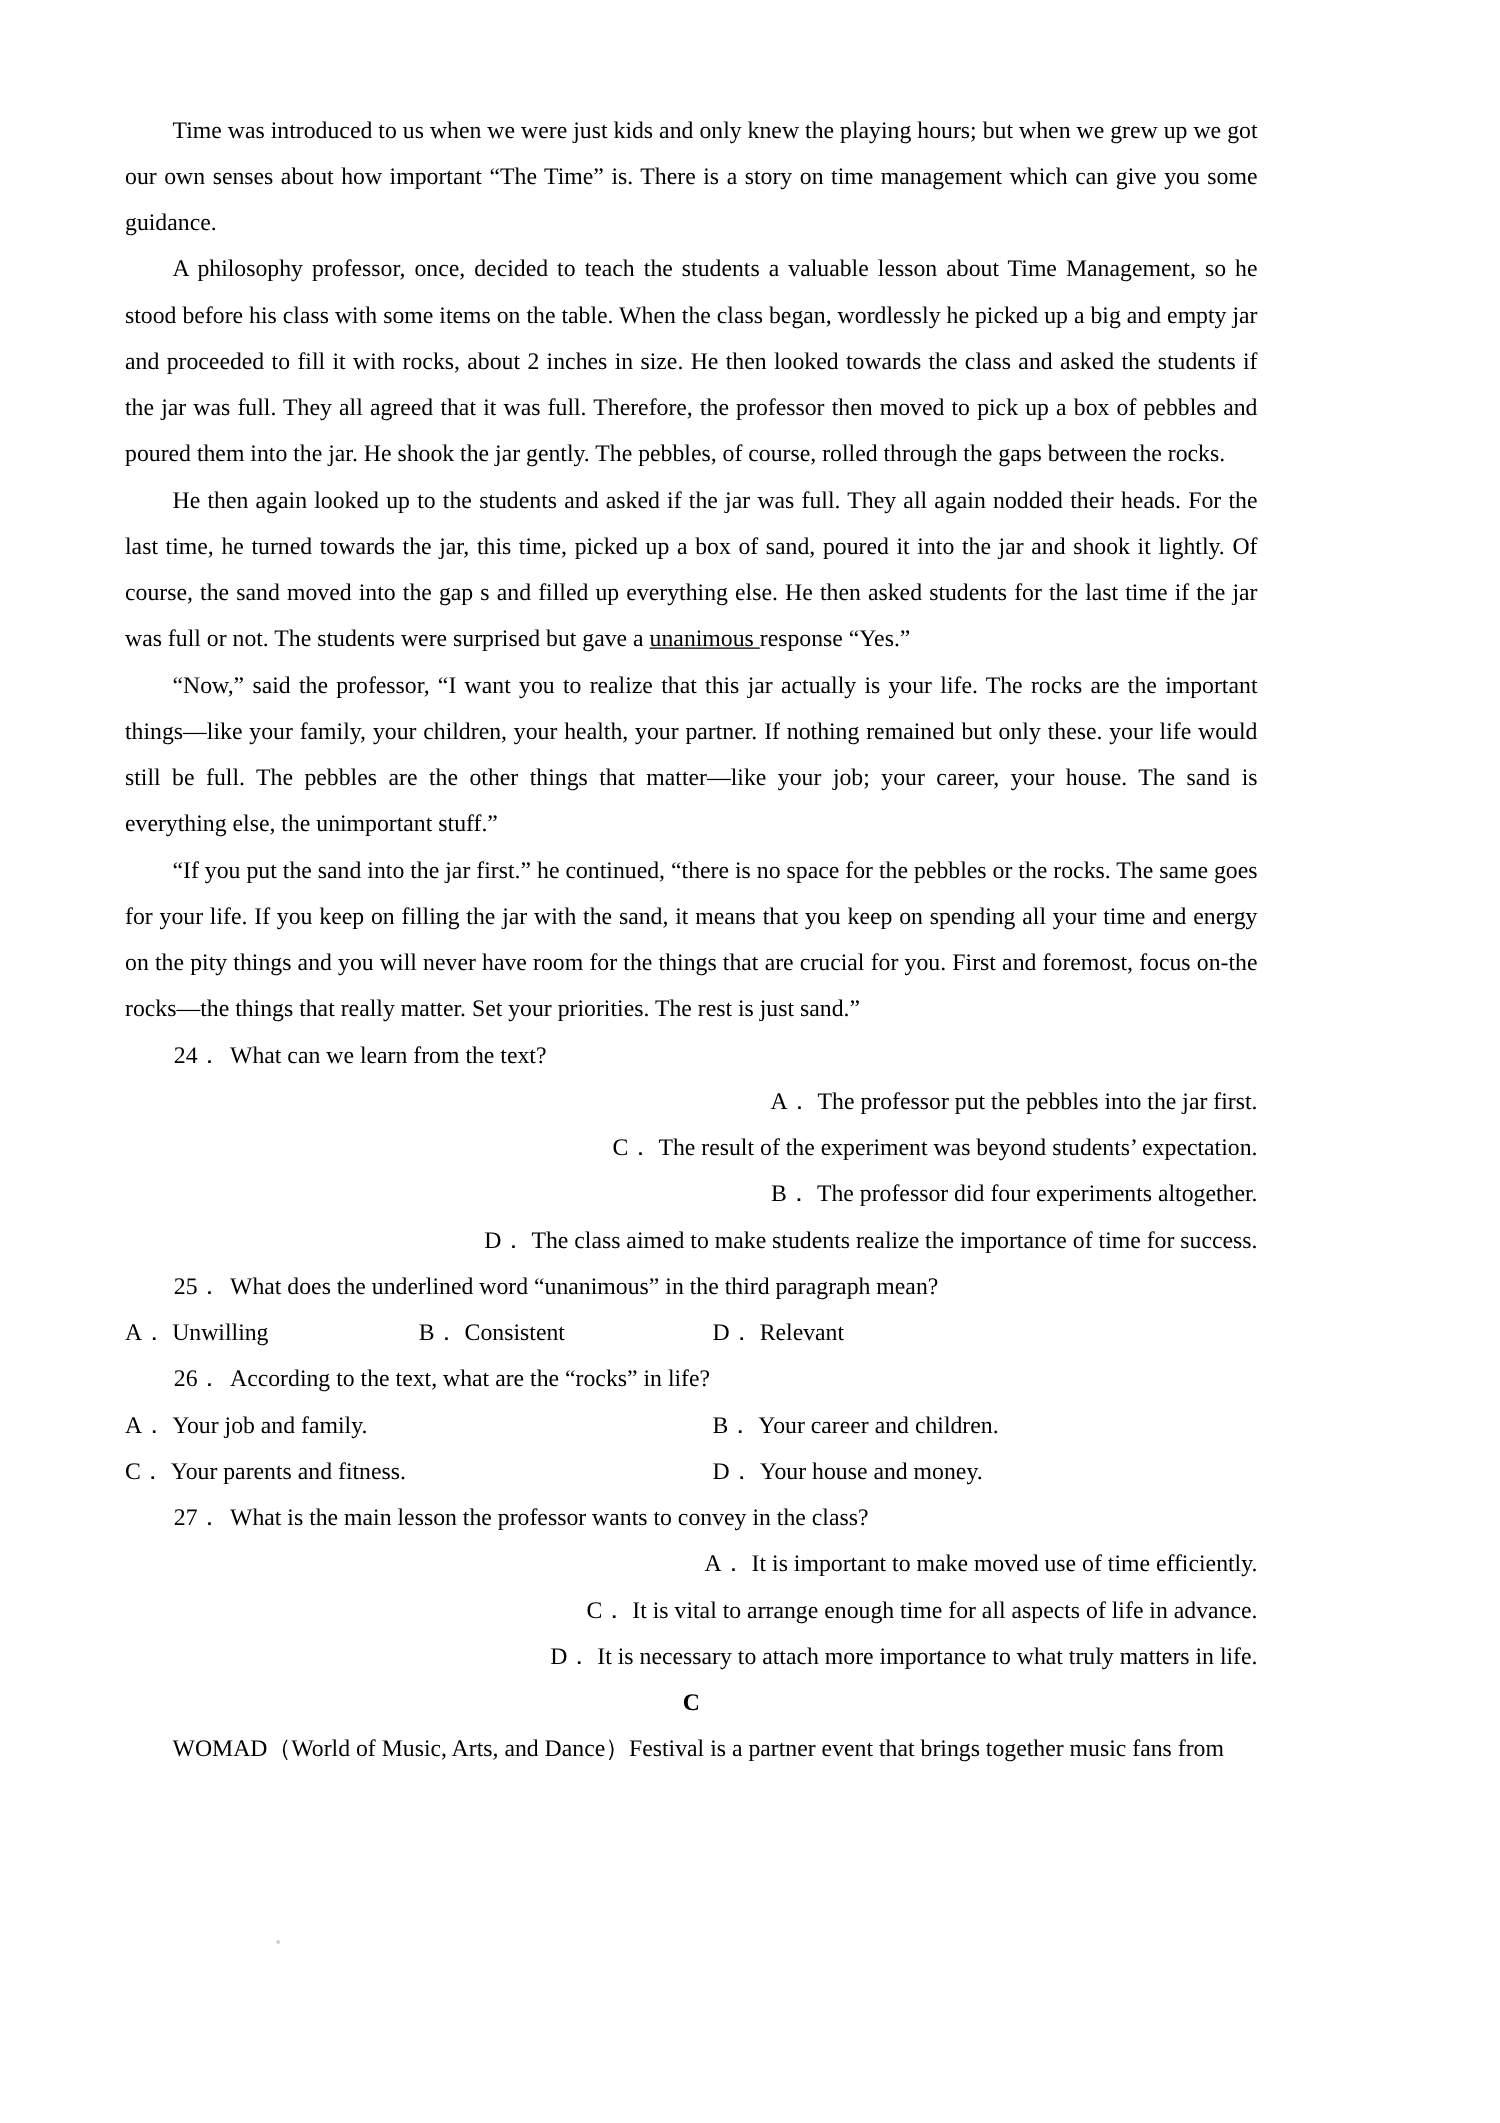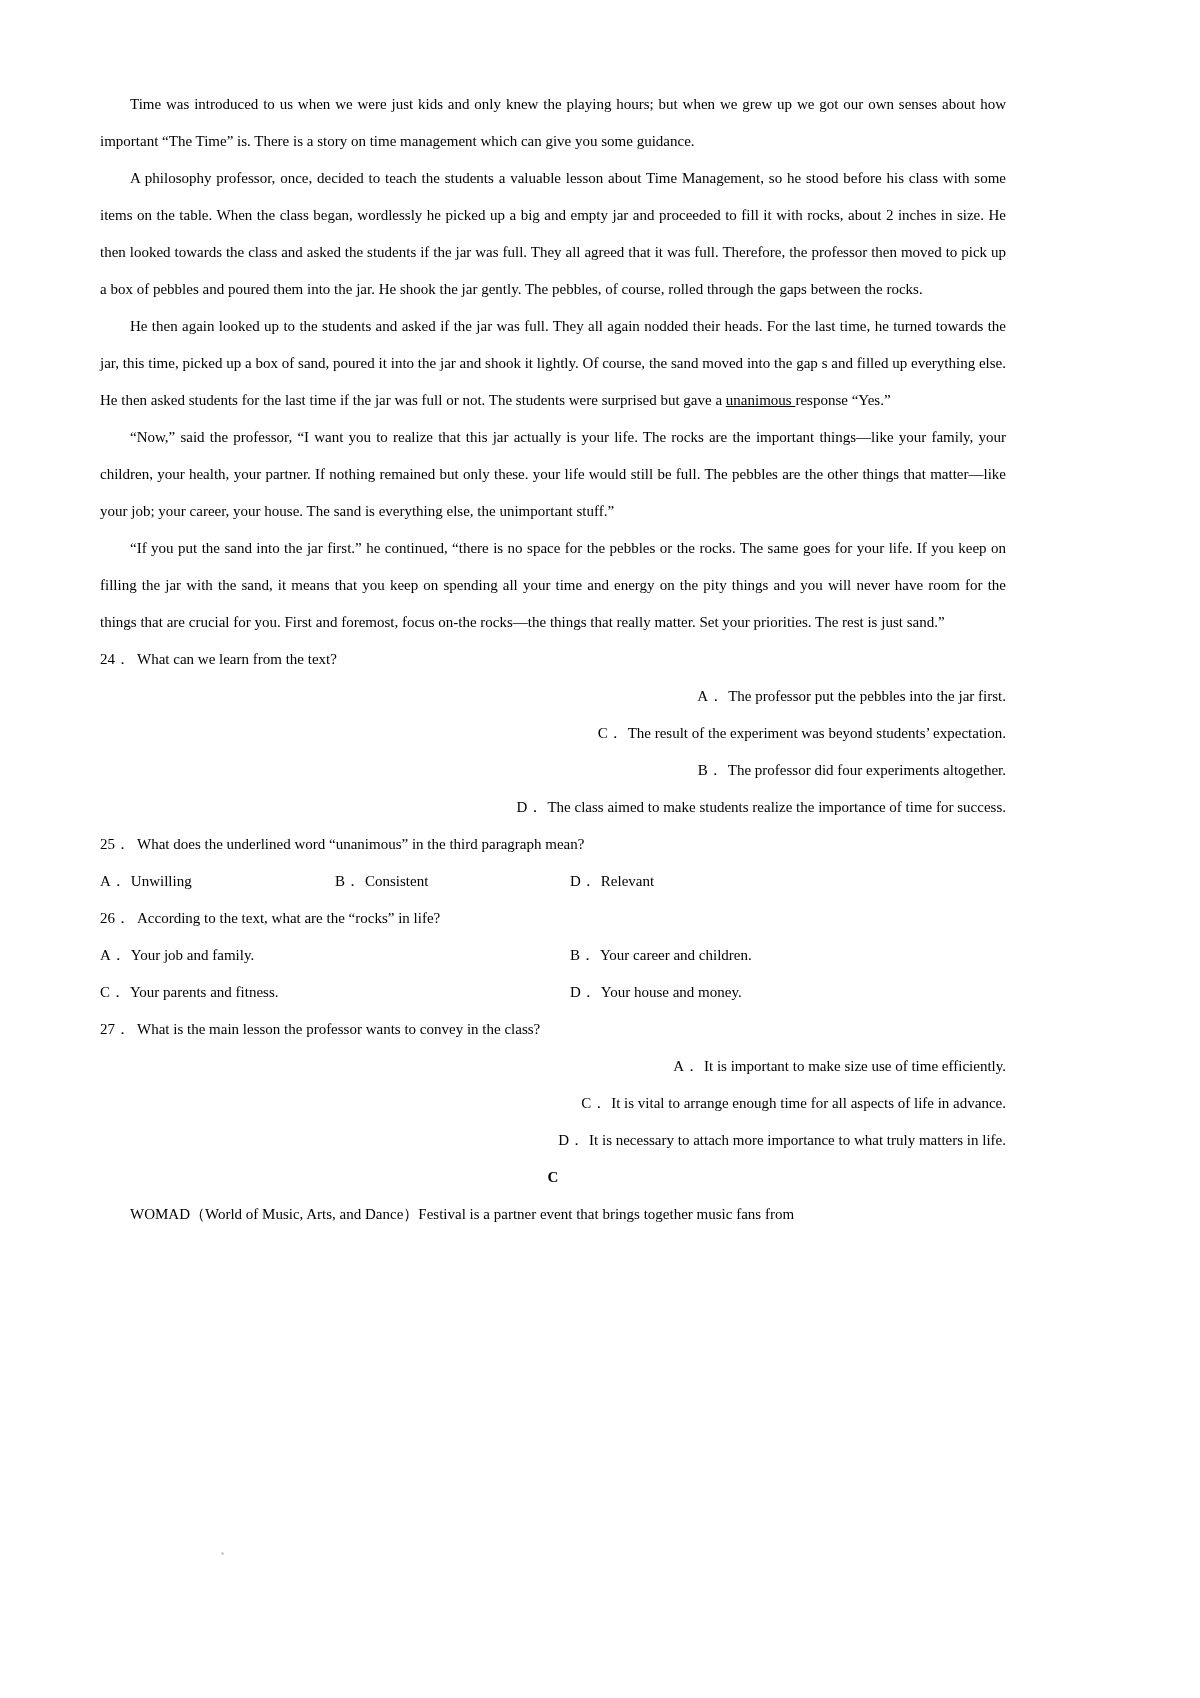--- a/index.html
+++ b/index.html
@@ -13,30 +13,30 @@
     width: 1200px;
     height: 1698px;
     background: #ffffff;
     overflow: hidden;
   }
   .content {
     position: absolute;
     left: 100px;
     top: 86px;
     width: 906px;
-    font-size: 15px;
+    font-size: 19px;
     line-height: 37px;
   }
   .para {
     text-align: justify;
     text-indent: 2em;
   }
   .u { text-decoration: underline; }
   .q-line { text-align: left; }
-  .q-num { margin-right: 7px; white-space: nowrap; }
+  .q-num { margin-right: 7px; white-space: nowrap; margin-left: 39px; }
   .opt-line { text-align: right; }
   .opt-label { margin-right: 5px; white-space: nowrap; }
   .opt-row-4 {
     display: grid;
     grid-template-columns: 235px 235px 230px 1fr;
   }
   .opt-row-2 {
     display: grid;
     grid-template-columns: 470px 1fr;
   }
@@ -88,21 +88,21 @@
     <div class="opt-row-2">
       <span><span class="opt-label">A．</span><span>Your job and family.</span></span>
       <span><span class="opt-label">B．</span><span>Your career and children.</span></span>
     </div>
     <div class="opt-row-2">
       <span><span class="opt-label">C．</span><span>Your parents and fitness.</span></span>
       <span><span class="opt-label">D．</span><span>Your house and money.</span></span>
     </div>
 
     <div class="q-line"><span class="q-num">27．</span><span>What is the main lesson the professor wants to convey in the class?</span></div>
-    <div class="opt-line"><span class="opt-label">A．</span><span>It is important to make size use of time efficiently.</span></div>
+    <div class="opt-line"><span class="opt-label">A．</span><span>It is important to make moved use of time efficiently.</span></div>
     <div class="opt-line"><span class="opt-label">C．</span><span>It is vital to arrange enough time for all aspects of life in advance.</span></div>
     <div class="opt-line"><span class="opt-label">D．</span><span>It is necessary to attach more importance to what truly matters in life.</span></div>
 
     <div class="section-label">C</div>
 
     <p class="para">WOMAD（World of Music, Arts, and Dance）Festival is a partner event that brings together music fans from</p>
 
   </div>
 
   <div class="artifact"></div>

